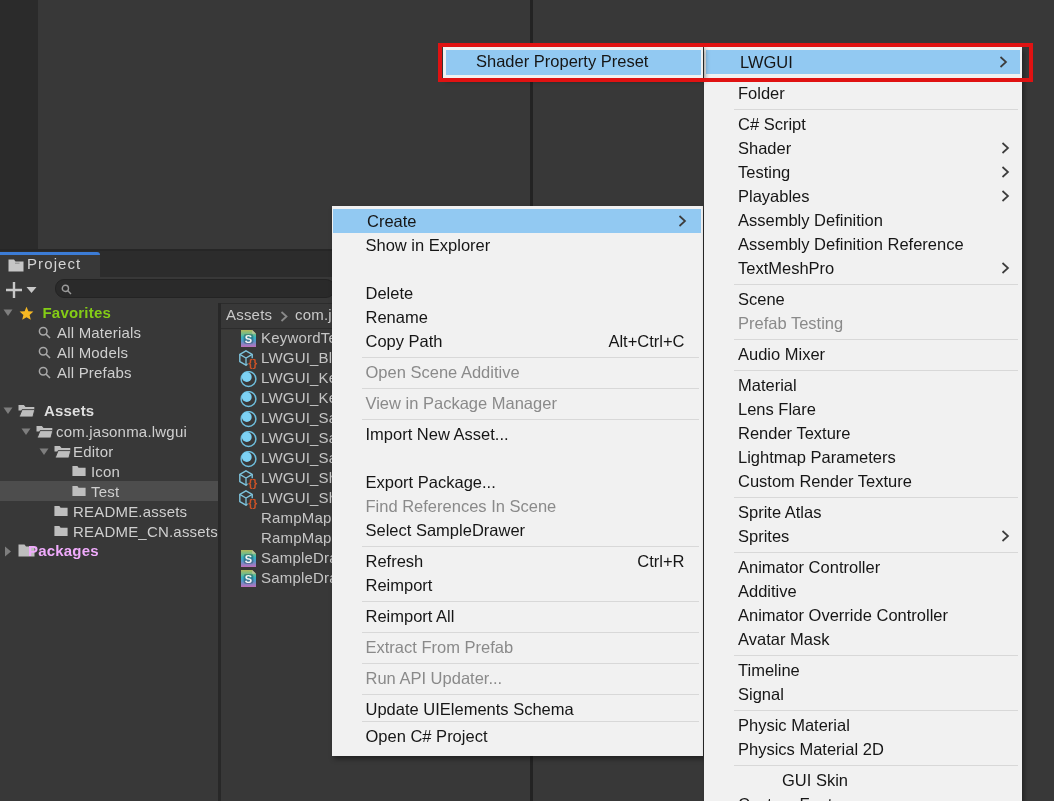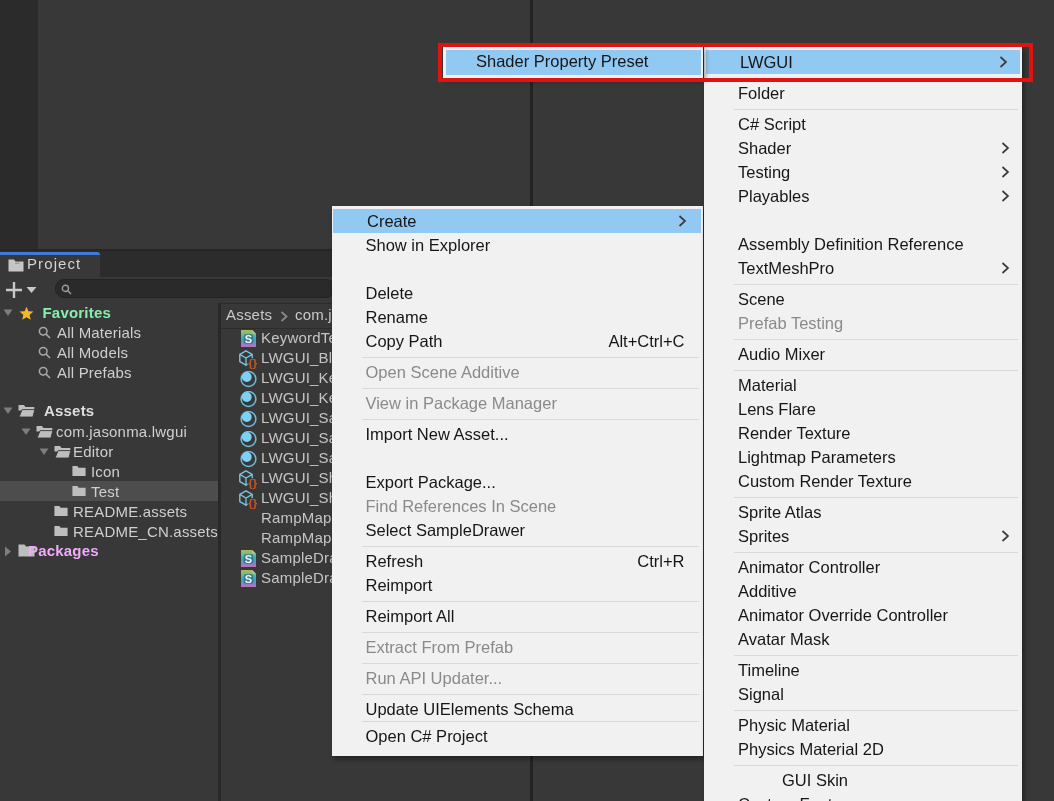--- a/index.html
+++ b/index.html
@@ -41,21 +41,21 @@
 <circle cx="4.4" cy="4.4" r="3.1" fill="none" stroke="#9B9B9B" stroke-width="1.4"></circle>
 <path d="M6.8 6.8 L10 10" stroke="#9B9B9B" stroke-width="1.4"></path>
 </svg>
 </div>
 <svg class="abs" style="left:3px;top:308px;" width="10" height="9" viewBox="0 0 10 9">
     <path d="M0.5 1.5 h9 l-4.5 6.5 z" fill="#7E7E7E"></path>
   </svg>
 <svg class="abs" style="left:19px;top:306px;" width="15" height="15" viewBox="0 0 15 15">
     <path d="M7.5 0.8 L9.4 5.2 L14.4 5.6 L10.6 8.9 L11.8 13.8 L7.5 11.2 L3.2 13.8 L4.4 8.9 L0.6 5.6 L5.6 5.2 Z" fill="#F6B823"></path>
   </svg>
-<div class="abs utext" style="left:42.5px;top:305px;font-weight:bold;color:#86efac;">Favorites</div>
+<div class="abs utext" style="left:42.5px;top:305px;font-weight:bold;color:#84cc16;">Favorites</div>
 <svg class="abs" style="left:38px;top:326px;" width="13" height="13" viewBox="0 0 13 13">
     <circle cx="5.2" cy="5.2" r="3.8" fill="none" stroke="#A8A8A8" stroke-width="1.5"></circle>
     <path d="M8.1 8.1 L12 12" stroke="#A8A8A8" stroke-width="1.5"></path>
   </svg>
 <div class="abs utext" style="left:57px;top:325px;">All Materials</div>
 <svg class="abs" style="left:38px;top:346px;" width="13" height="13" viewBox="0 0 13 13">
     <circle cx="5.2" cy="5.2" r="3.8" fill="none" stroke="#A8A8A8" stroke-width="1.5"></circle>
     <path d="M8.1 8.1 L12 12" stroke="#A8A8A8" stroke-width="1.5"></path>
   </svg>
 <div class="abs utext" style="left:57px;top:345px;">All Models</div>
@@ -261,20 +261,21 @@
 <div class="mi" style="top:65px;">C# Script</div>
 <div class="mi" style="top:89px;">Shader<svg class="arrow" style="right:10px;" viewBox="0 0 14 14">
         <path d="M4.5 2 L10 7 L4.5 12" stroke="#3C3C3C" stroke-width="1.7" fill="none"></path>
       </svg></div>
 <div class="mi" style="top:113px;">Testing<svg class="arrow" style="right:10px;" viewBox="0 0 14 14">
         <path d="M4.5 2 L10 7 L4.5 12" stroke="#3C3C3C" stroke-width="1.7" fill="none"></path>
       </svg></div>
 <div class="mi" style="top:137px;">Playables<svg class="arrow" style="right:10px;" viewBox="0 0 14 14">
         <path d="M4.5 2 L10 7 L4.5 12" stroke="#3C3C3C" stroke-width="1.7" fill="none"></path>
       </svg></div>
+<div class="mi" style="top:161px;">Assembly Definition</div>
 <div class="mi" style="top:185px;">Assembly Definition Reference</div>
 <div class="mi" style="top:209px;">TextMeshPro<svg class="arrow" style="right:10px;" viewBox="0 0 14 14">
         <path d="M4.5 2 L10 7 L4.5 12" stroke="#3C3C3C" stroke-width="1.7" fill="none"></path>
       </svg></div>
 <div class="msep" style="top:236.5px;"></div>
 <div class="mi" style="top:240px;">Scene</div>
 <div class="mi dis" style="top:264px;">Prefab Testing</div>
 <div class="msep" style="top:291.5px;"></div>
 <div class="mi" style="top:295px;">Audio Mixer</div>
 <div class="msep" style="top:322.5px;"></div>

